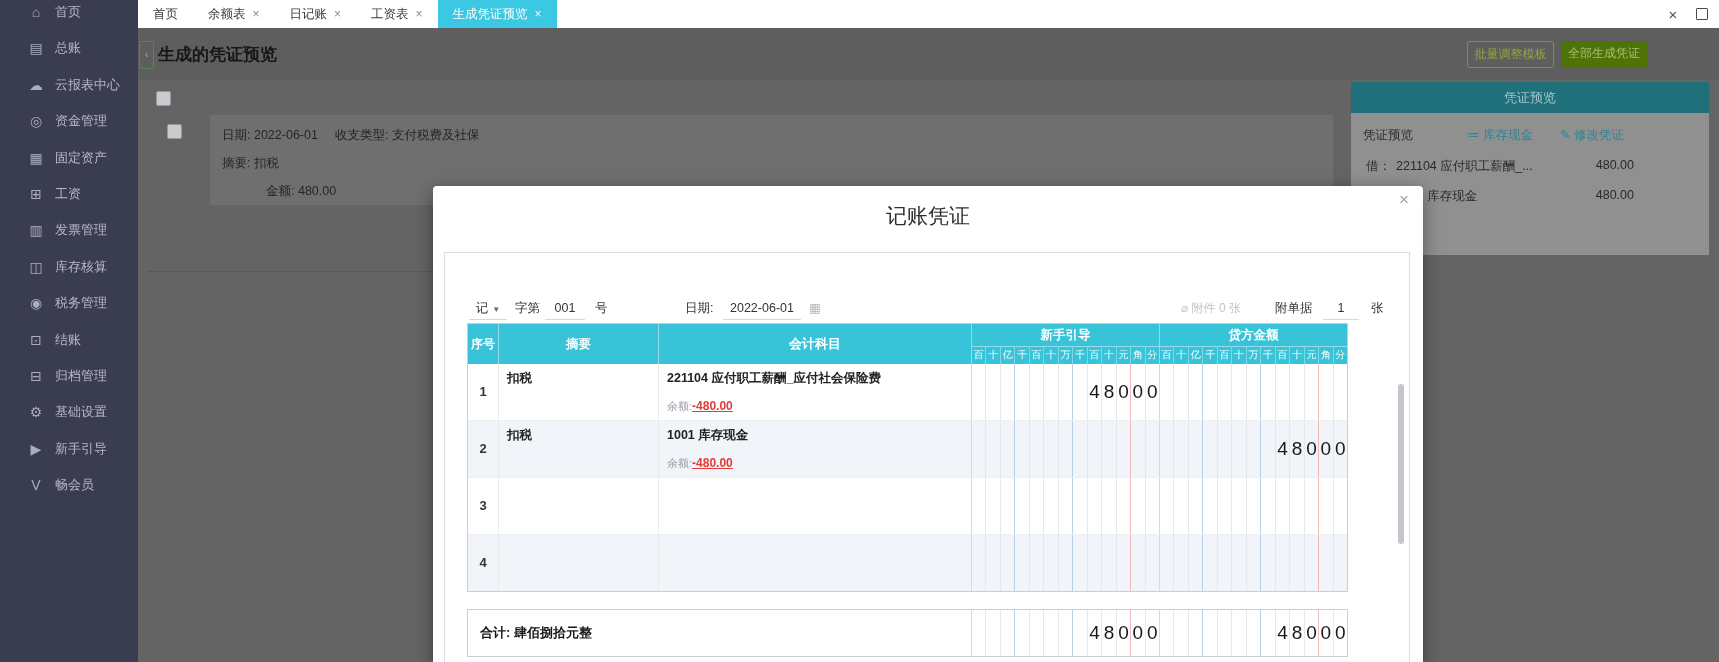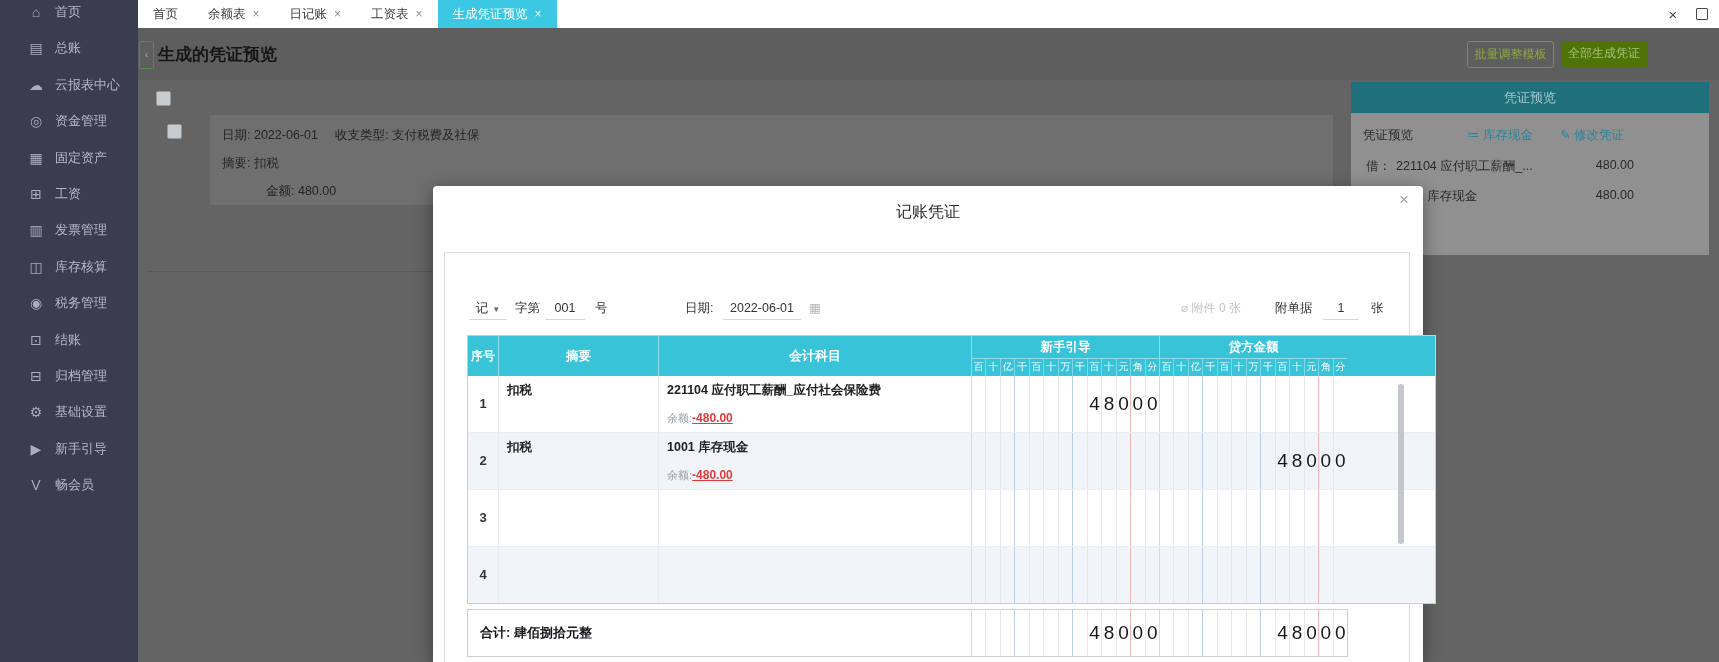--- a/index.html
+++ b/index.html
@@ -42,28 +42,28 @@
   #voucher-body{left:1351px;top:113px;width:358px;height:142px;background:#909090;z-index:2;}
   .vp-txt{position:absolute;font-size:12.5px;color:#2a2a2a;white-space:nowrap;}
   .vp-link{position:absolute;font-size:12.5px;color:#2f8496;cursor:pointer;white-space:nowrap;}
   .vp-entry-side{position:absolute;font-size:12.5px;color:#2a2a2a;}
   .vp-entry-acc{position:absolute;font-size:12.5px;color:#2a2a2a;white-space:nowrap;}
   .vp-entry-amt{position:absolute;font-size:12.5px;color:#2a2a2a;width:74px;text-align:right;}
   
   #modal{left:433px;top:186px;width:990px;height:476px;background:#ffffff;border-radius:4px 4px 0 0;
          box-shadow:0 4px 18px rgba(0,0,0,.4);z-index:10;}
   #modal-close{position:absolute;right:14px;top:4px;font-size:17px;color:#a3a3a3;cursor:pointer;}
-  #modal-title{position:absolute;left:0;top:16px;width:100%;text-align:center;font-size:16px;color:#2f2f2f;}
+  #modal-title{position:absolute;left:0;top:16px;width:100%;text-align:center;font-size:21px;color:#2f2f2f;}
   #vbox{position:absolute;left:11px;top:66px;width:966px;height:410px;border:1px solid #dadde1;border-bottom:none;box-sizing:border-box;}
   .vh-item{position:absolute;top:44px;height:22px;line-height:22px;font-size:12.5px;color:#333;white-space:nowrap;}
   .u-line{border-bottom:1px solid #d8d8d8;text-align:center;}
   .muted{color:#c3c3c3;}
   .caret{font-size:8px;color:#666;margin-left:4px;}
   
-  #vtable{position:absolute;left:22px;top:82px;width:969px;border:1px solid #c9ced3;box-sizing:border-box;background:#fca5a5;}
+  #vtable{position:absolute;left:22px;top:70px;width:881px;border:1px solid #c9ced3;box-sizing:border-box;background:#fca5a5;}
   .vhead{display:flex;background:#38c3d9;color:#fff;height:40px;}
   .vh-cell{line-height:40px;text-align:center;font-weight:bold;font-size:12.5px;box-sizing:border-box;}
   .vh-cell+.vh-cell,.vh-amt{border-left:1px solid rgba(255,255,255,.45);box-sizing:border-box;}
   .vh-seq{width:30px;font-size:12px;}
   .vh-sum{width:160px;}
   .vh-acc{width:313px;font-size:13px;}
   .vh-amt{width:188px;display:flex;flex-direction:column;}
   .vh-amt-label{height:22px;line-height:23px;text-align:center;font-weight:bold;font-size:12.5px;}
   .dhead{display:flex;height:17px;border-top:1px solid rgba(255,255,255,.45);}
   .dhead span{flex:1;text-align:center;font-size:10px;line-height:16px;color:#fff;border-right:1px solid rgba(255,255,255,.35);}

